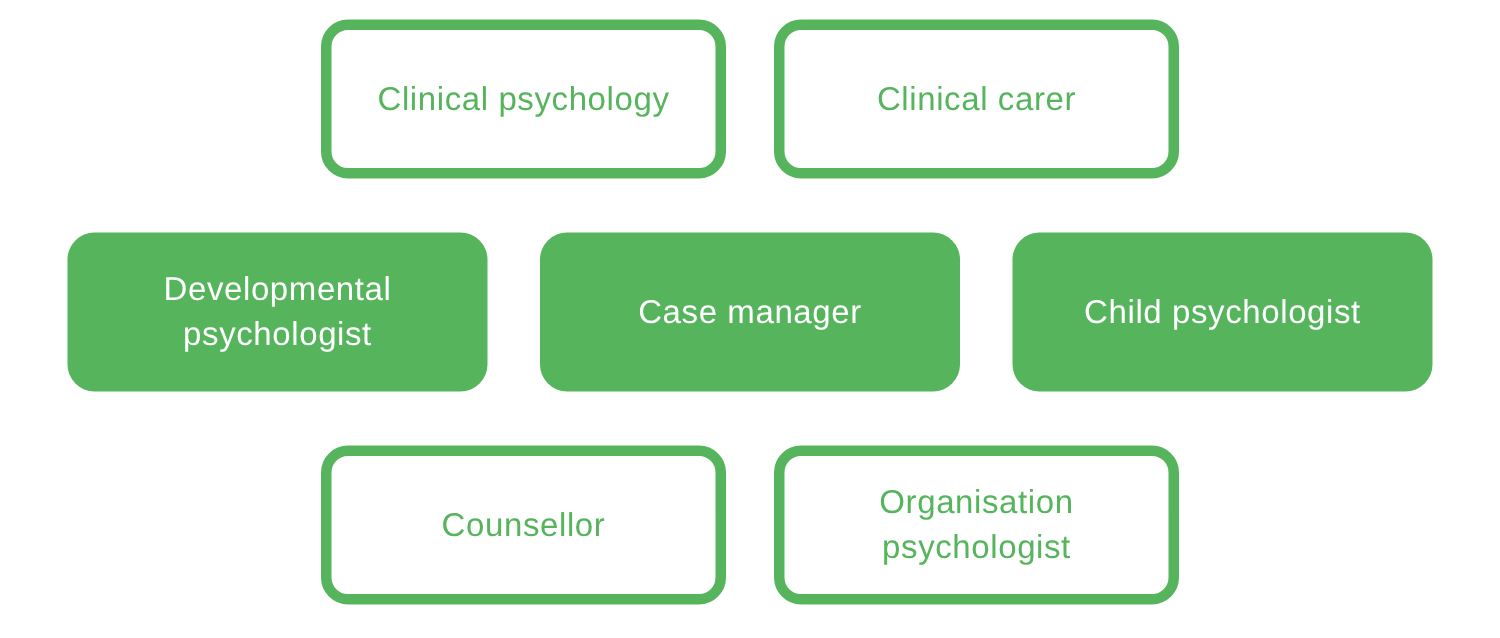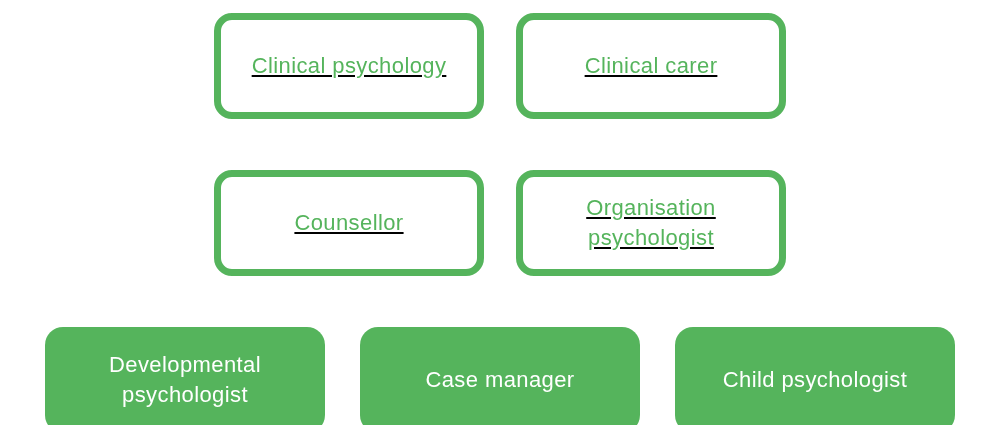--- a/index.html
+++ b/index.html
@@ -15,21 +15,21 @@
     font-family: "Liberation Sans", sans-serif;
     box-sizing: border-box;
     padding-top: 13px;
     overflow: hidden;
   }
   .row {
     display: flex;
     justify-content: center;
     align-items: stretch;
   }
-  .row-outer { gap: 32px; margin-bottom: 51px; text-decoration: underline; }
+  .row-outer { gap: 32px; margin-bottom: 36px; }
   .row-mid   { gap: 35px; margin-bottom: 36px; }
   .box {
     box-sizing: border-box;
     height: 106px;
     display: flex;
     align-items: center;
     justify-content: center;
     text-align: center;
     border-radius: 18px;
     font-size: 22px;
@@ -57,34 +57,34 @@
 
   <div class="row row-outer">
     <div class="box outlined">
       <span>Clinical psychology</span>
     </div>
     <div class="box outlined">
       <span>Clinical carer</span>
     </div>
   </div>
 
-  <div class="row row-outer">
-    <div class="box outlined">
-      <span>Counsellor</span>
-    </div>
-    <div class="box outlined">
-      <span>Organisation psychologist</span>
-    </div>
-  </div>
-
   <div class="row row-mid">
     <div class="box filled">
       <span>Developmental psychologist</span>
     </div>
     <div class="box filled">
       <span>Case manager</span>
     </div>
     <div class="box filled">
       <span>Child psychologist</span>
     </div>
   </div>
 
+  <div class="row row-outer">
+    <div class="box outlined">
+      <span>Counsellor</span>
+    </div>
+    <div class="box outlined">
+      <span>Organisation psychologist</span>
+    </div>
+  </div>
+
 </div>
 
 </body></html>

